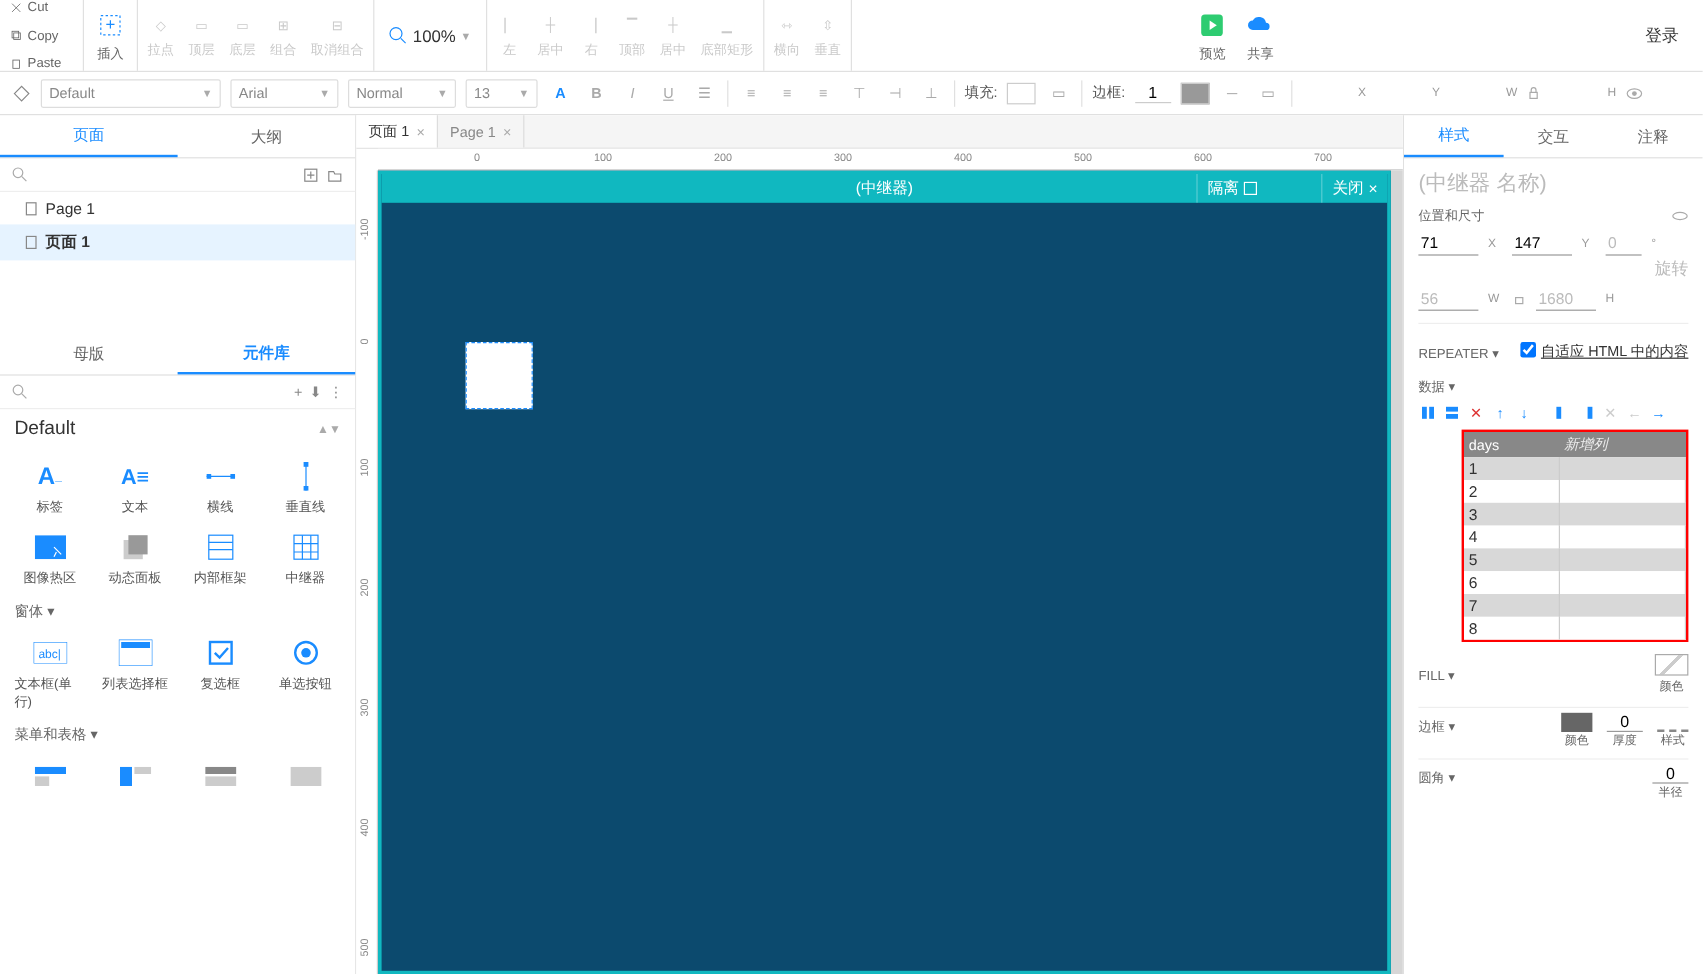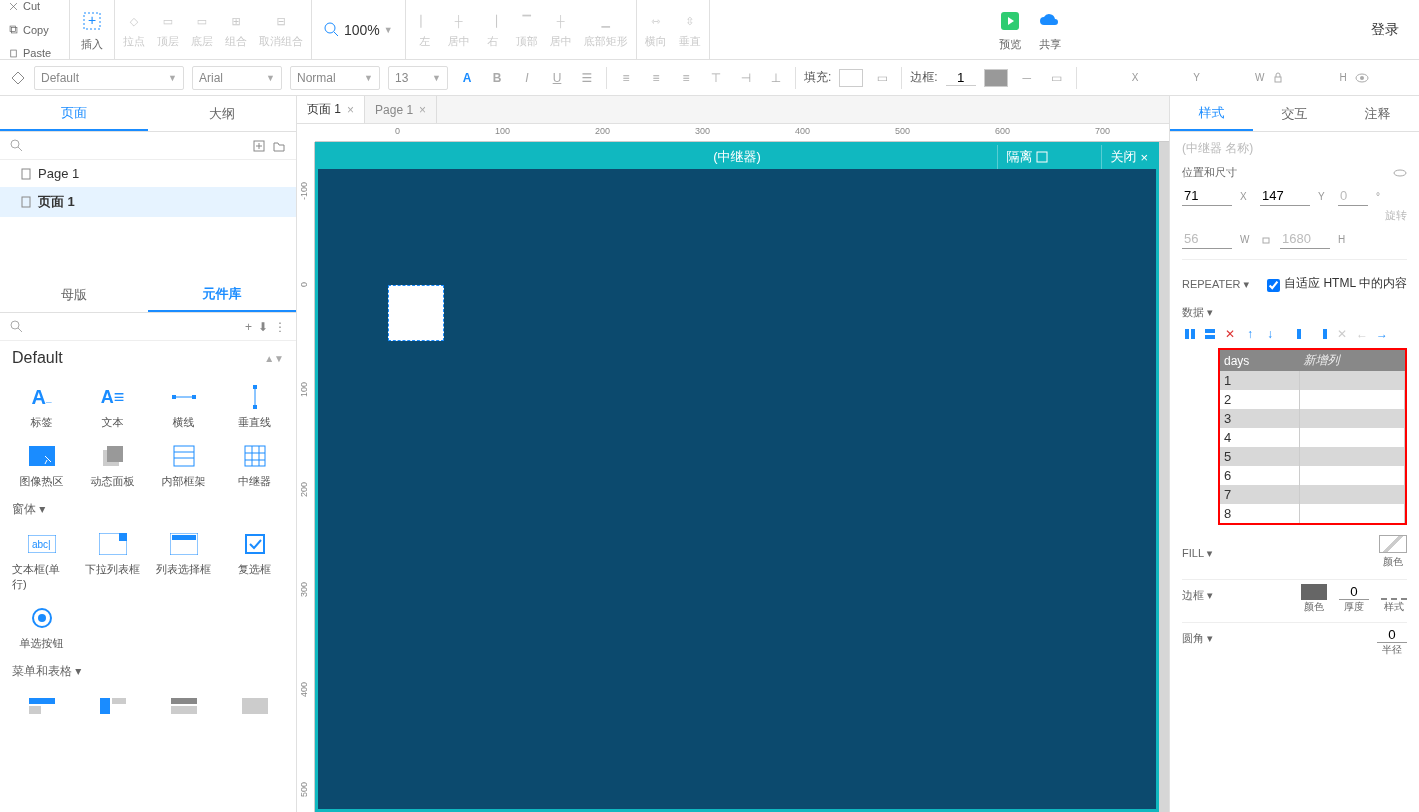--- a/index.html
+++ b/index.html
@@ -73,35 +73,35 @@
 .repeater-bar { height: 24px; background: #10b8c0; display: flex; align-items: center; justify-content: center; color: #fff; font-size: 13px; position: relative; }
 .repeater-bar .ctrls { position: absolute; right: 0; display: flex; align-items: center; gap: 45px; }
 .repeater-bar .ctrl { padding: 0 8px; height: 24px; display: flex; align-items: center; gap: 4px; cursor: pointer; color: #fff; border-left: 1px solid rgba(255,255,255,0.3); }
 .widget { position: absolute; left: 70px; top: 140px; width: 56px; height: 56px; border: 1px dashed #1a8cff; background: #fff; }
 
 
 .r-tabs { display: flex; height: 36px; border-bottom: 1px solid #e0e0e0; }
 .r-tabs .tab { flex: 1; display: flex; align-items: center; justify-content: center; font-size: 13px; color: #666; cursor: pointer; }
 .r-tabs .tab.active { color: #1a8cff; border-bottom: 2px solid #1a8cff; }
 .r-body { flex: 1; overflow-y: auto; padding: 8px 12px; font-size: 12px; }
-.r-name { font-size: 12px; color: #bbb; margin-bottom: 0; }
+.r-name { font-size: 18px; color: #bbb; margin-bottom: 0; }
 .r-sec { font-size: 11px; color: #666; margin: 8px 0 6px; display: flex; align-items: center; gap: 4px; }
 .r-row { display: flex; align-items: center; gap: 8px; margin-bottom: 6px; }
 .r-row input { width: 50px; border: none; border-bottom: 1px solid #999; padding: 2px; text-align: left; font-size: 13px; }
 .r-row .u { font-size: 10px; color: #999; width: 12px; }
 .r-row .dis { color: #bbb; }
 .r-toolbar { display: flex; gap: 4px; margin: 6px 0; flex-wrap: wrap; }
 .r-toolbar .tb { width: 16px; height: 16px; display: flex; align-items: center; justify-content: center; cursor: pointer; }
 .data-table { border: 2px solid #ff0000; position: relative; margin-left: 36px; }
 .data-table table { width: 100%; border-collapse: collapse; font-size: 13px; }
 .data-table th { background: #888; color: #fff; text-align: left; padding: 2px 4px; font-weight: normal; font-size: 12px; }
 .data-table th.new { font-style: italic; color: #eee; }
 .data-table td { padding: 2px 4px; background: #fff; border-right: 1px solid #ccc; }
 .data-table tr:nth-child(even) td { background: #d8d8d8; }
-.chk { display: flex; align-items: flex-end; gap: 4px; font-size: 12px; }
+.chk { display: flex; align-items: flex-start; gap: 4px; font-size: 12px; text-decoration: underline; }
 .fill-row { display: flex; align-items: center; justify-content: space-between; margin: 10px 0; }
 .fill-sw { width: 28px; height: 18px; border: 1px solid #aaa; background: linear-gradient(135deg,#fff 45%, #ccc 45%, #ccc 55%, #fff 55%); }
 .fill-lbl { font-size: 10px; color: #666; text-align: center; margin-top: 2px; }
 .border-row { display: flex; gap: 12px; align-items: flex-start; margin-top: 4px; }
 .border-item { display: flex; flex-direction: column; align-items: center; font-size: 10px; color: #666; }
 </style>
 </head>
 <body>
 
 <div class="ribbon">
@@ -434,29 +434,20 @@
               <rect width="28" height="18" stroke="#1a8cff" fill="none"></rect>
               <text x="4" y="13" fill="#1a8cff" font-size="10">abc|</text>
             </svg>
           </div>
           <span>文本框(单行)</span>
         </div>
       <div class="lib-item">
           <div class="ico">
             <svg width="28" height="22">
               <rect width="28" height="22" stroke="#1a8cff" fill="none"></rect>
-              <rect x="20" width="8" height="8" fill="#1a8cff"></rect>
-            </svg>
-          </div>
-          <span>下拉列表框</span>
-        </div>
-      <div class="lib-item">
-          <div class="ico">
-            <svg width="28" height="22">
-              <rect width="28" height="22" stroke="#1a8cff" fill="none"></rect>
               <rect x="2" y="2" width="24" height="5" fill="#1a8cff"></rect>
             </svg>
           </div>
           <span>列表选择框</span>
         </div>
       <div class="lib-item">
           <div class="ico">
             <svg width="22" height="22">
               <rect x="2" y="2" width="18" height="18" stroke="#1a8cff" fill="none" stroke-width="2"></rect>
               <path d="M6 11l4 4 7-8" stroke="#1a8cff" fill="none" stroke-width="2"></path>
@@ -577,21 +568,21 @@
           </svg>
         </div>
       <div class="r-row">
         <input value="71" style="">
           <span class="u">X</span>
         <input value="147" style="">
           <span class="u">Y</span>
         <input class="dis" style="width: 30px; color: rgb(187, 187, 187);" value="0">
           <span class="u">°</span>
       </div>
-      <div style="text-align:right;font-size:11px;color:#bbb;margin-top:-4px;margin-bottom:6px">旋转</div>
+      <div style="text-align:right;font-size:14px;color:#bbb;margin-top:-4px;margin-bottom:6px">旋转</div>
       <div class="r-row">
         <input class="dis" style="color: rgb(187, 187, 187);" value="56">
           <span class="u">W</span>
         <svg width="12" height="12">
             <rect x="3" y="5" width="6" height="5" stroke="#aaa" fill="none"></rect>
           </svg>
         <input class="dis" style="color: rgb(187, 187, 187);" value="1680">
           <span class="u">H</span>
       </div>
       <hr style="border:none;border-top:1px solid #eee;margin:10px 0">

